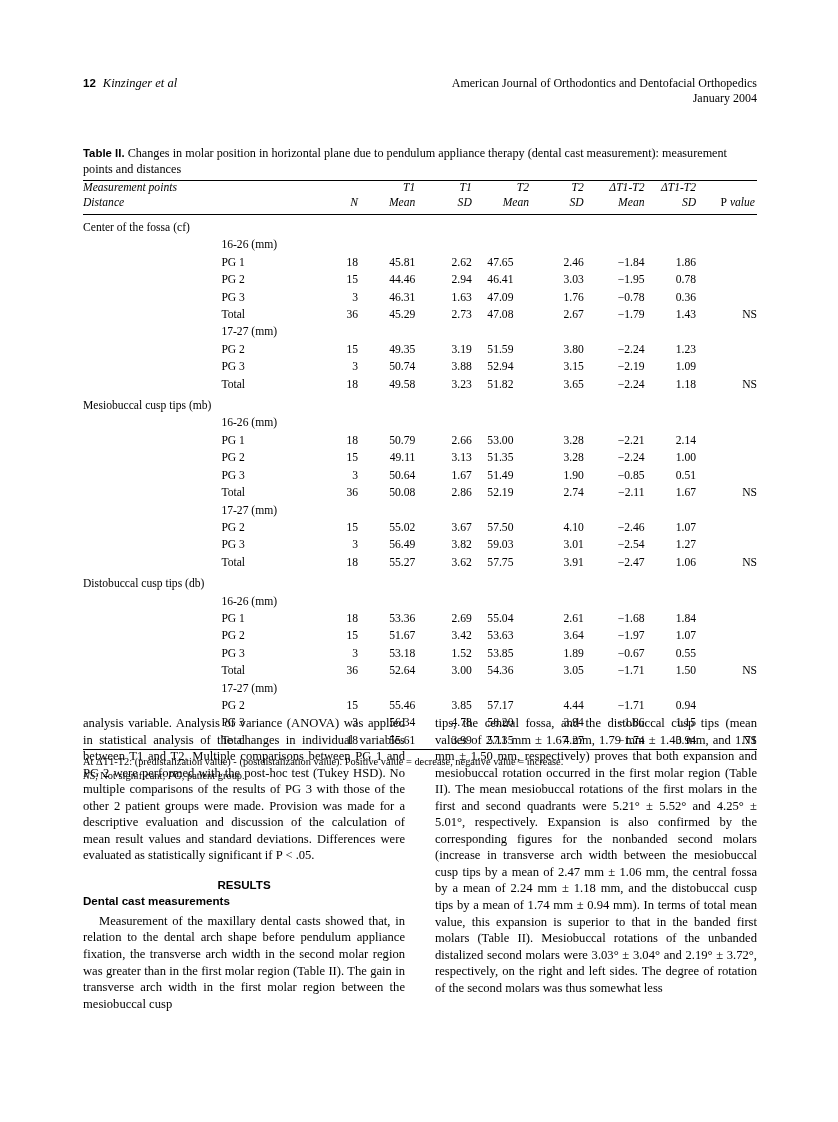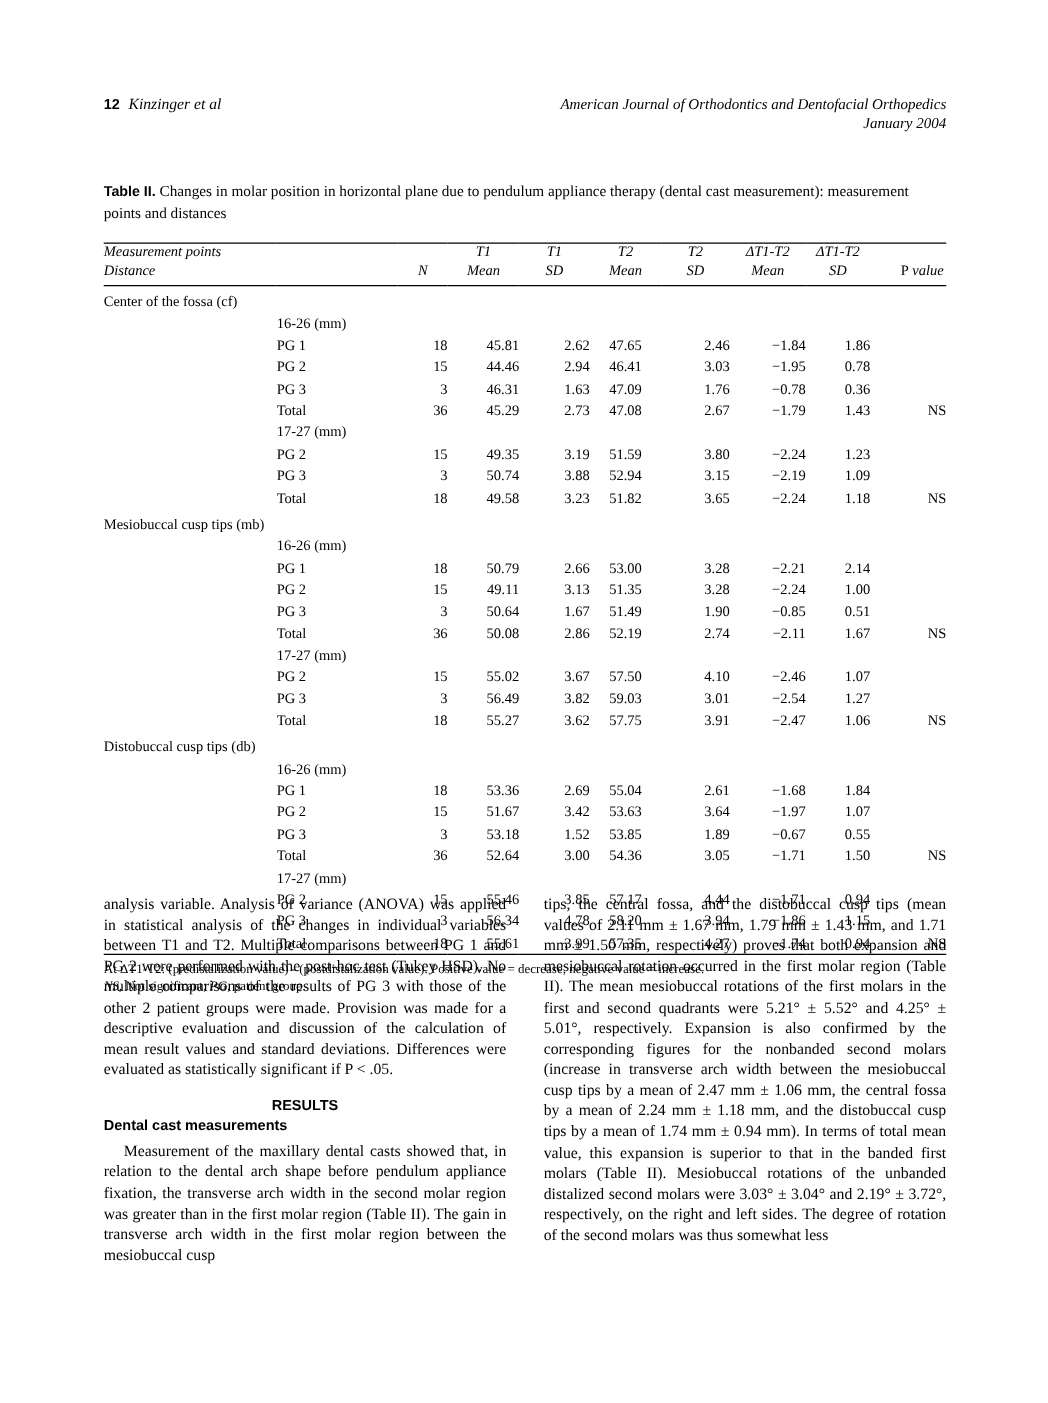--- a/index.html
+++ b/index.html
@@ -43,37 +43,36 @@
     font-weight: bold;
     font-size: 11.5px;
     margin-right: 7px;
   }
   .runhead-author {
     font-style: italic;
     font-size: 12.5px;
   }
   .runhead-right {
     text-align: right;
-    font-style: italic;
     font-size: 12px;
     line-height: 15px;
     white-space: nowrap;
   }
 
   
   .table-wrap {
     position: absolute;
     left: 83px;
     top: 128px;
     width: 674px;
   }
   .table-caption {
     font-size: 12.2px;
     line-height: 15.5px;
-    margin-bottom: 16px;
+    margin-bottom: 3px;
     text-align: left;
   }
   .table-caption .tbl-label {
     font-family: "Liberation Sans", sans-serif;
     font-weight: bold;
     font-size: 11.4px;
   }
   table.data {
     width: 674px;
     border-collapse: collapse;
@@ -102,21 +101,21 @@
     font-size: 0;
     line-height: 0;
   }
   .hdr td {
     font-style: italic;
     font-size: 11.6px;
     line-height: 14.5px;
     padding-top: 3px;
   }
   .hdr.hdr2 td { padding-top: 0; padding-bottom: 4px; }
-  .hdr td.num { text-align: center; }
+  .hdr td.num { text-align: right; }
   .hdr td.pval { text-align: right; padding-right: 2px; }
   .pval-nonital { font-style: normal; }
 
   .c-label   { width: 150px; text-align: left; }
   .c-sub     { width: 108px; text-align: left; font-family: Liberation Serif, serif; }
   .c-n       { width: 44px;  text-align: right; padding-right: 6px;}
   .c-t1m     { width: 62px;  text-align: right; padding-right: 14px;}
   .c-t1s     { width: 62px;  text-align: right; padding-right: 16px;}
   .c-t2m     { width: 62px;  text-align: center; padding-right: 14px;}
   .c-t2s     { width: 60px;  text-align: right; padding-right: 14px;}

